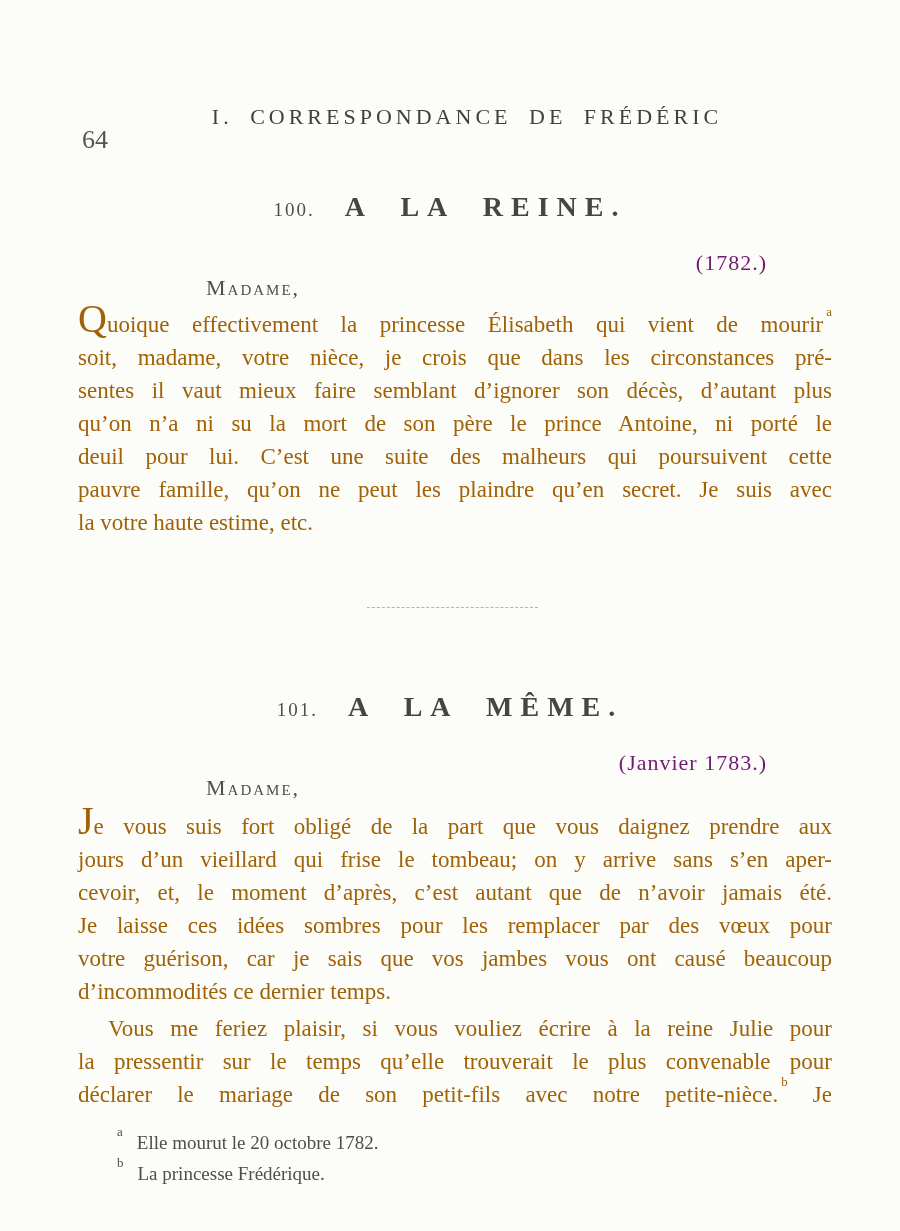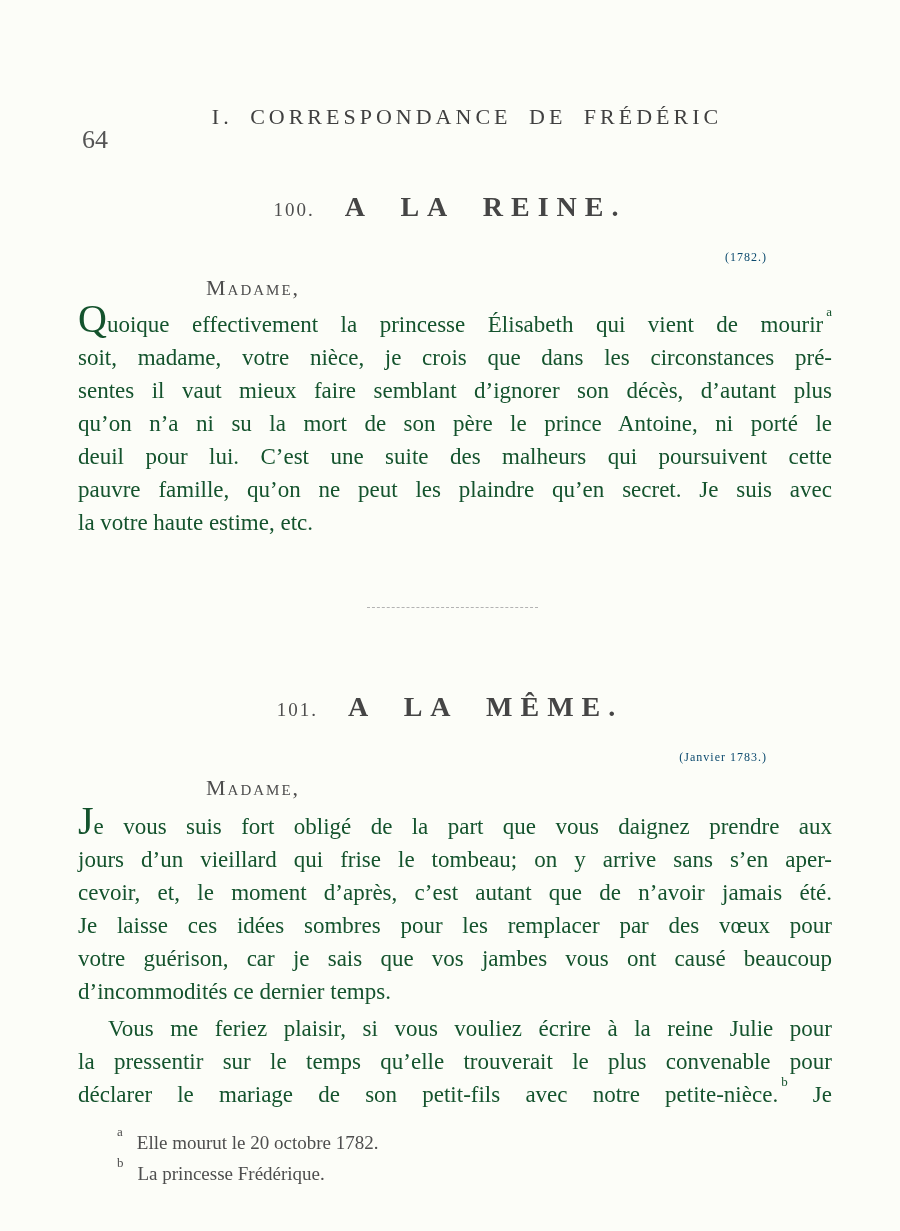--- a/index.html
+++ b/index.html
@@ -23,36 +23,36 @@
   }
 
   
   .letter-heading { position: absolute; width: 100%; text-align: center; white-space: nowrap; }
   .heading-100 { top: 191px; }
   .heading-101 { top: 691px; }
   .letter-num { font-size: 19px; letter-spacing: 2px; margin-right: 30px; color: #4e4e4e; }
   .letter-title { font-size: 28px; letter-spacing: 8px; word-spacing: 14px; color: #454545; font-weight: bold; }
 
   
-  .letter-date { position: absolute; right: 133px; font-size: 12px; letter-spacing: 1px; color: #0c4a6e; }
+  .letter-date { position: absolute; right: 133px; font-size: 22px; letter-spacing: 1px; color: #701a75; }
   .date-100 { top: 250px; }
   .date-101 { top: 750px; font-family: Liberation Serif, serif; }
 
   
   .salutation {
     position: absolute; left: 206px; font-size: 22px;
     font-variant: small-caps; letter-spacing: 2px; color: #4e4e4e;
   }
   .salutation-100 { top: 275px; }
   .salutation-101 { top: 775px; }
 
   
   .body-block {
     position: absolute; left: 78px; width: 754px;
-    font-size: 23px; line-height: 33px; color: #14532d;
+    font-size: 23px; line-height: 33px; color: #a16207;
   }
   .para-100  { top: 308px; }
   .para-101a { top: 810px; }
   .para-101b { top: 1012px; }
   .line { text-align: justify; text-align-last: justify; }
   .line.last { text-align: left; text-align-last: left; }
   .initial { font-size: 40px; line-height: 0; }
   sup.note { font-size: 13px; line-height: 0; position: relative; top: -7px; margin-left: 3px; }
 
   

